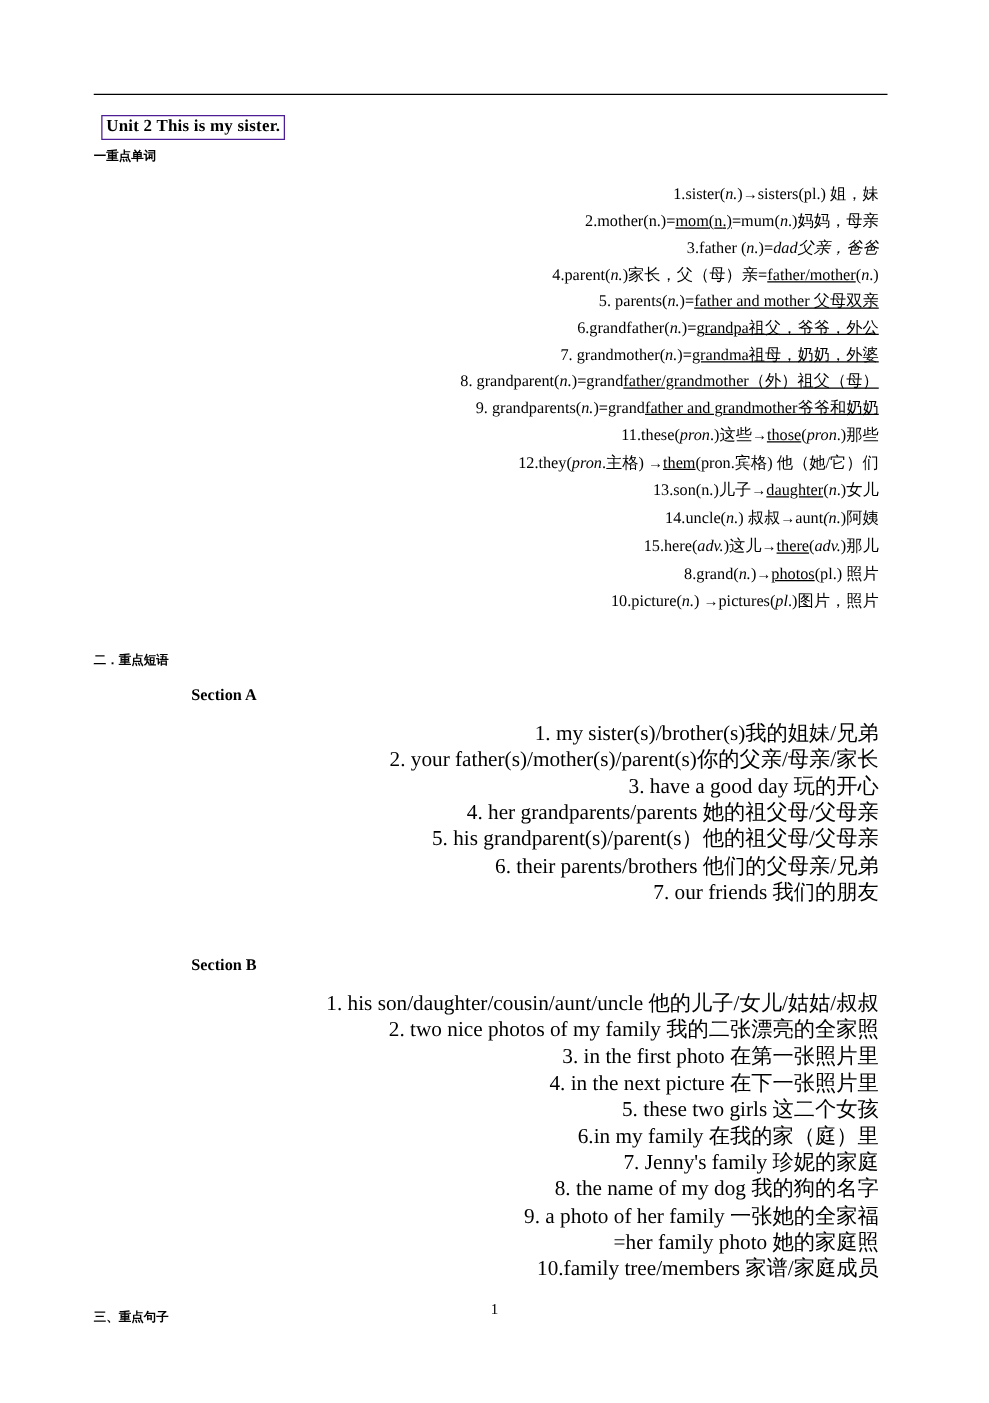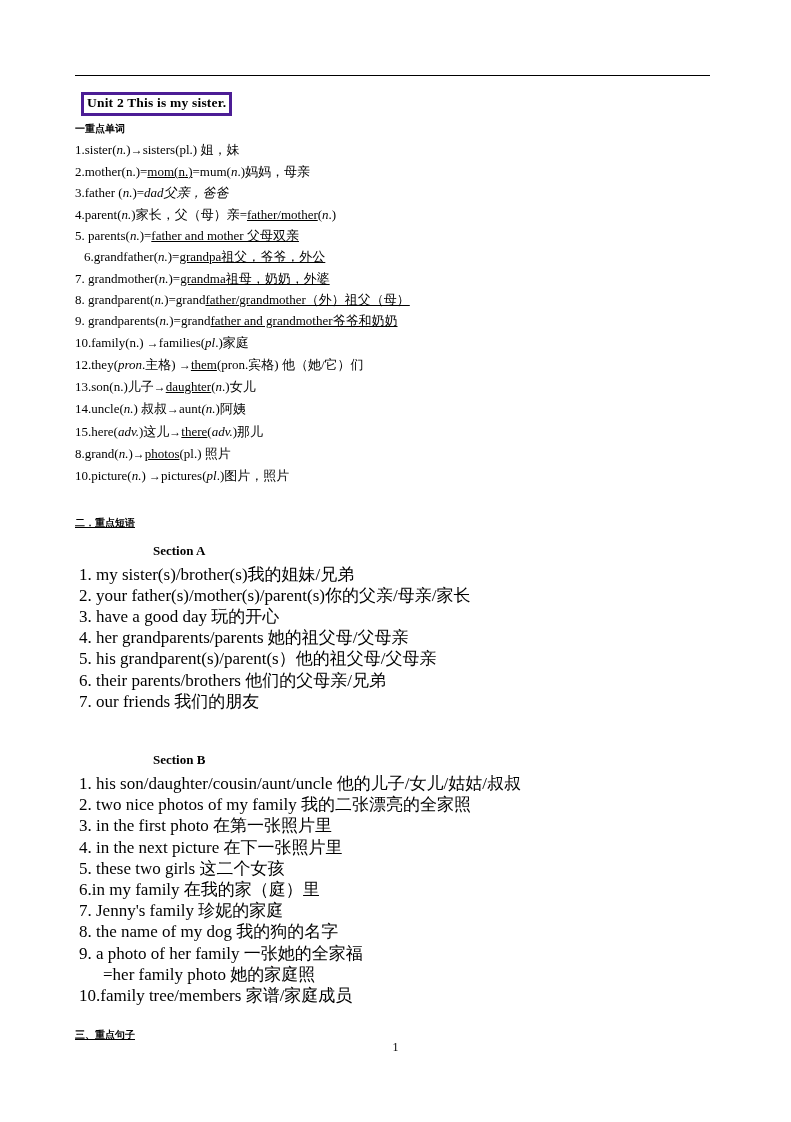--- a/index.html
+++ b/index.html
@@ -38,52 +38,51 @@
     width: 640px;
   }
 
   
   .unit-title-wrap {
     margin: 0 0 4px 6px;
     display: inline-block;
   }
   .unit-title {
     display: inline-block;
-    border: 3px solid #4c1d95;
+    border: 1px solid #4c1d95;
     padding: 0px 3px 1px 3px;
     font-weight: bold;
     font-size: 13.5px;
     line-height: 1.25;
     letter-spacing: .2px;
     text-align: right;
   }
 
   
   .sec-h {
     font-weight: bold;
     font-size: 10px;
     margin: 2px 0 3px 0;
     font-family: "Liberation Sans", "DejaVu Sans", sans-serif;
   }
   .sec-h.underline {
-    text-decoration: underline;
     display: inline-block;
   }
   .sec-h-block { margin-top: 26px; }
   .sec-h-block2 { margin-top: 20px; }
 
   .sub-h {
     font-weight: bold;
     font-size: 13px;
     margin: 10px 0 5px 78px;
   }
   .sub-h-b { margin-top: 40px; }
 
   
-  .lines { margin: 0; padding: 0; }
+  .lines { margin: 12px; padding: 0; text-align: right; }
   .ln {
     font-size: 13px;
     line-height: 21.3px;
     white-space: nowrap;
     margin: 0;
     padding: 0;
   }
   .ln.i1 { padding-left: 9px; }
   .ln.ph { font-size: 17px; line-height: 21.2px; }
 
@@ -124,21 +123,21 @@
     <div class="lines" id="vocab-list">
         <div class="ln"><span>1.</span><span>sister(</span><i>n.</i><span>)</span><span class="arrow">→</span><span>sisters(pl.)  姐，妹</span></div>
         <div class="ln"><span>2.</span><span>mother(n.)=</span><span class="ui">mom</span><span class="ui">(</span><span class="ui">n</span><span class="ui">.)</span><span>=mum(</span><i>n</i><span>.)妈妈，母亲</span></div>
         <div class="ln"><span>3.</span><span>father (</span><i>n.</i><span>)=</span><i>dad</i><i>父亲，爸爸</i></div>
         <div class="ln"><span>4.</span><span>parent(</span><i>n.</i><span>)家长，父（母）亲=</span><span class="ui">father/mother</span><span>(</span><i>n</i><span>.)</span></div>
         <div class="ln"><span>5. </span><span>parents(</span><i>n.</i><span>)=</span><span class="ui">father and mother 父母双亲</span></div>
         <div class="ln i1"><span> 6.</span><span>grandfather(</span><i>n.</i><span>)=</span><span class="ui">grandpa祖父，爷爷，外公</span></div>
         <div class="ln"><span>7. </span><span>grandmother(</span><i>n.</i><span>)=</span><span class="ui">grandma祖母，奶奶，外婆</span></div>
         <div class="ln"><span>8. </span><span>grandparent(</span><i>n.</i><span>)=grand</span><span class="ui">father/grandmother（外）祖父（母）</span></div>
         <div class="ln"><span>9. </span><span>grandparents(</span><i>n.</i><span>)=grand</span><span class="ui">father and grandmother爷爷和奶奶</span></div>
-        <div class="ln"><span>10.</span><span>family(n.)  </span><span class="arrow">→</span><span>families(</span><i>pl</i><span>.)家庭</span></div>
+        <div class="ln"><span>11.</span><span>these(</span><i>pron</i><span>.)这些</span><span class="arrow">→</span><span class="ui">those</span><span>(</span><i>pron</i><span>.)那些</span></div>
         <div class="ln"><span>12.</span><span>they(</span><i>pron</i><span>.主格)  </span><span class="arrow">→</span><u>them</u><span>(pron.宾格)  他（她/它）们</span></div>
         <div class="ln"><span>13.</span><span>son(n.)儿子</span><span class="arrow">→</span><span class="ui">daughter</span><span>(</span><i>n</i><span>.)女儿</span></div>
         <div class="ln"><span>14.</span><span>uncle(</span><i>n.</i><span>)  叔叔</span><span class="arrow">→</span><span>aunt</span><i>(n.</i><span>)阿姨</span></div>
         <div class="ln"><span>15.</span><span>here(</span><i>adv.</i><span>)这儿</span><span class="arrow">→</span><span class="ui">there</span><span>(</span><i>adv.</i><span>)那儿</span></div>
         <div class="ln"><span>8.</span><span>grand(</span><i>n.</i><span>)</span><span class="arrow">→</span><span class="ui">photos</span><span>(pl.)  照片</span></div>
         <div class="ln"><span>10.</span><span>picture(</span><i>n.</i><span>)  </span><span class="arrow">→</span><span>pictures(</span><i>pl</i><span>.)图片，照片</span></div>
       </div>
 
     <div class="sec-h sec-h-block">
       <span class="sec-h underline">二．重点短语</span>

